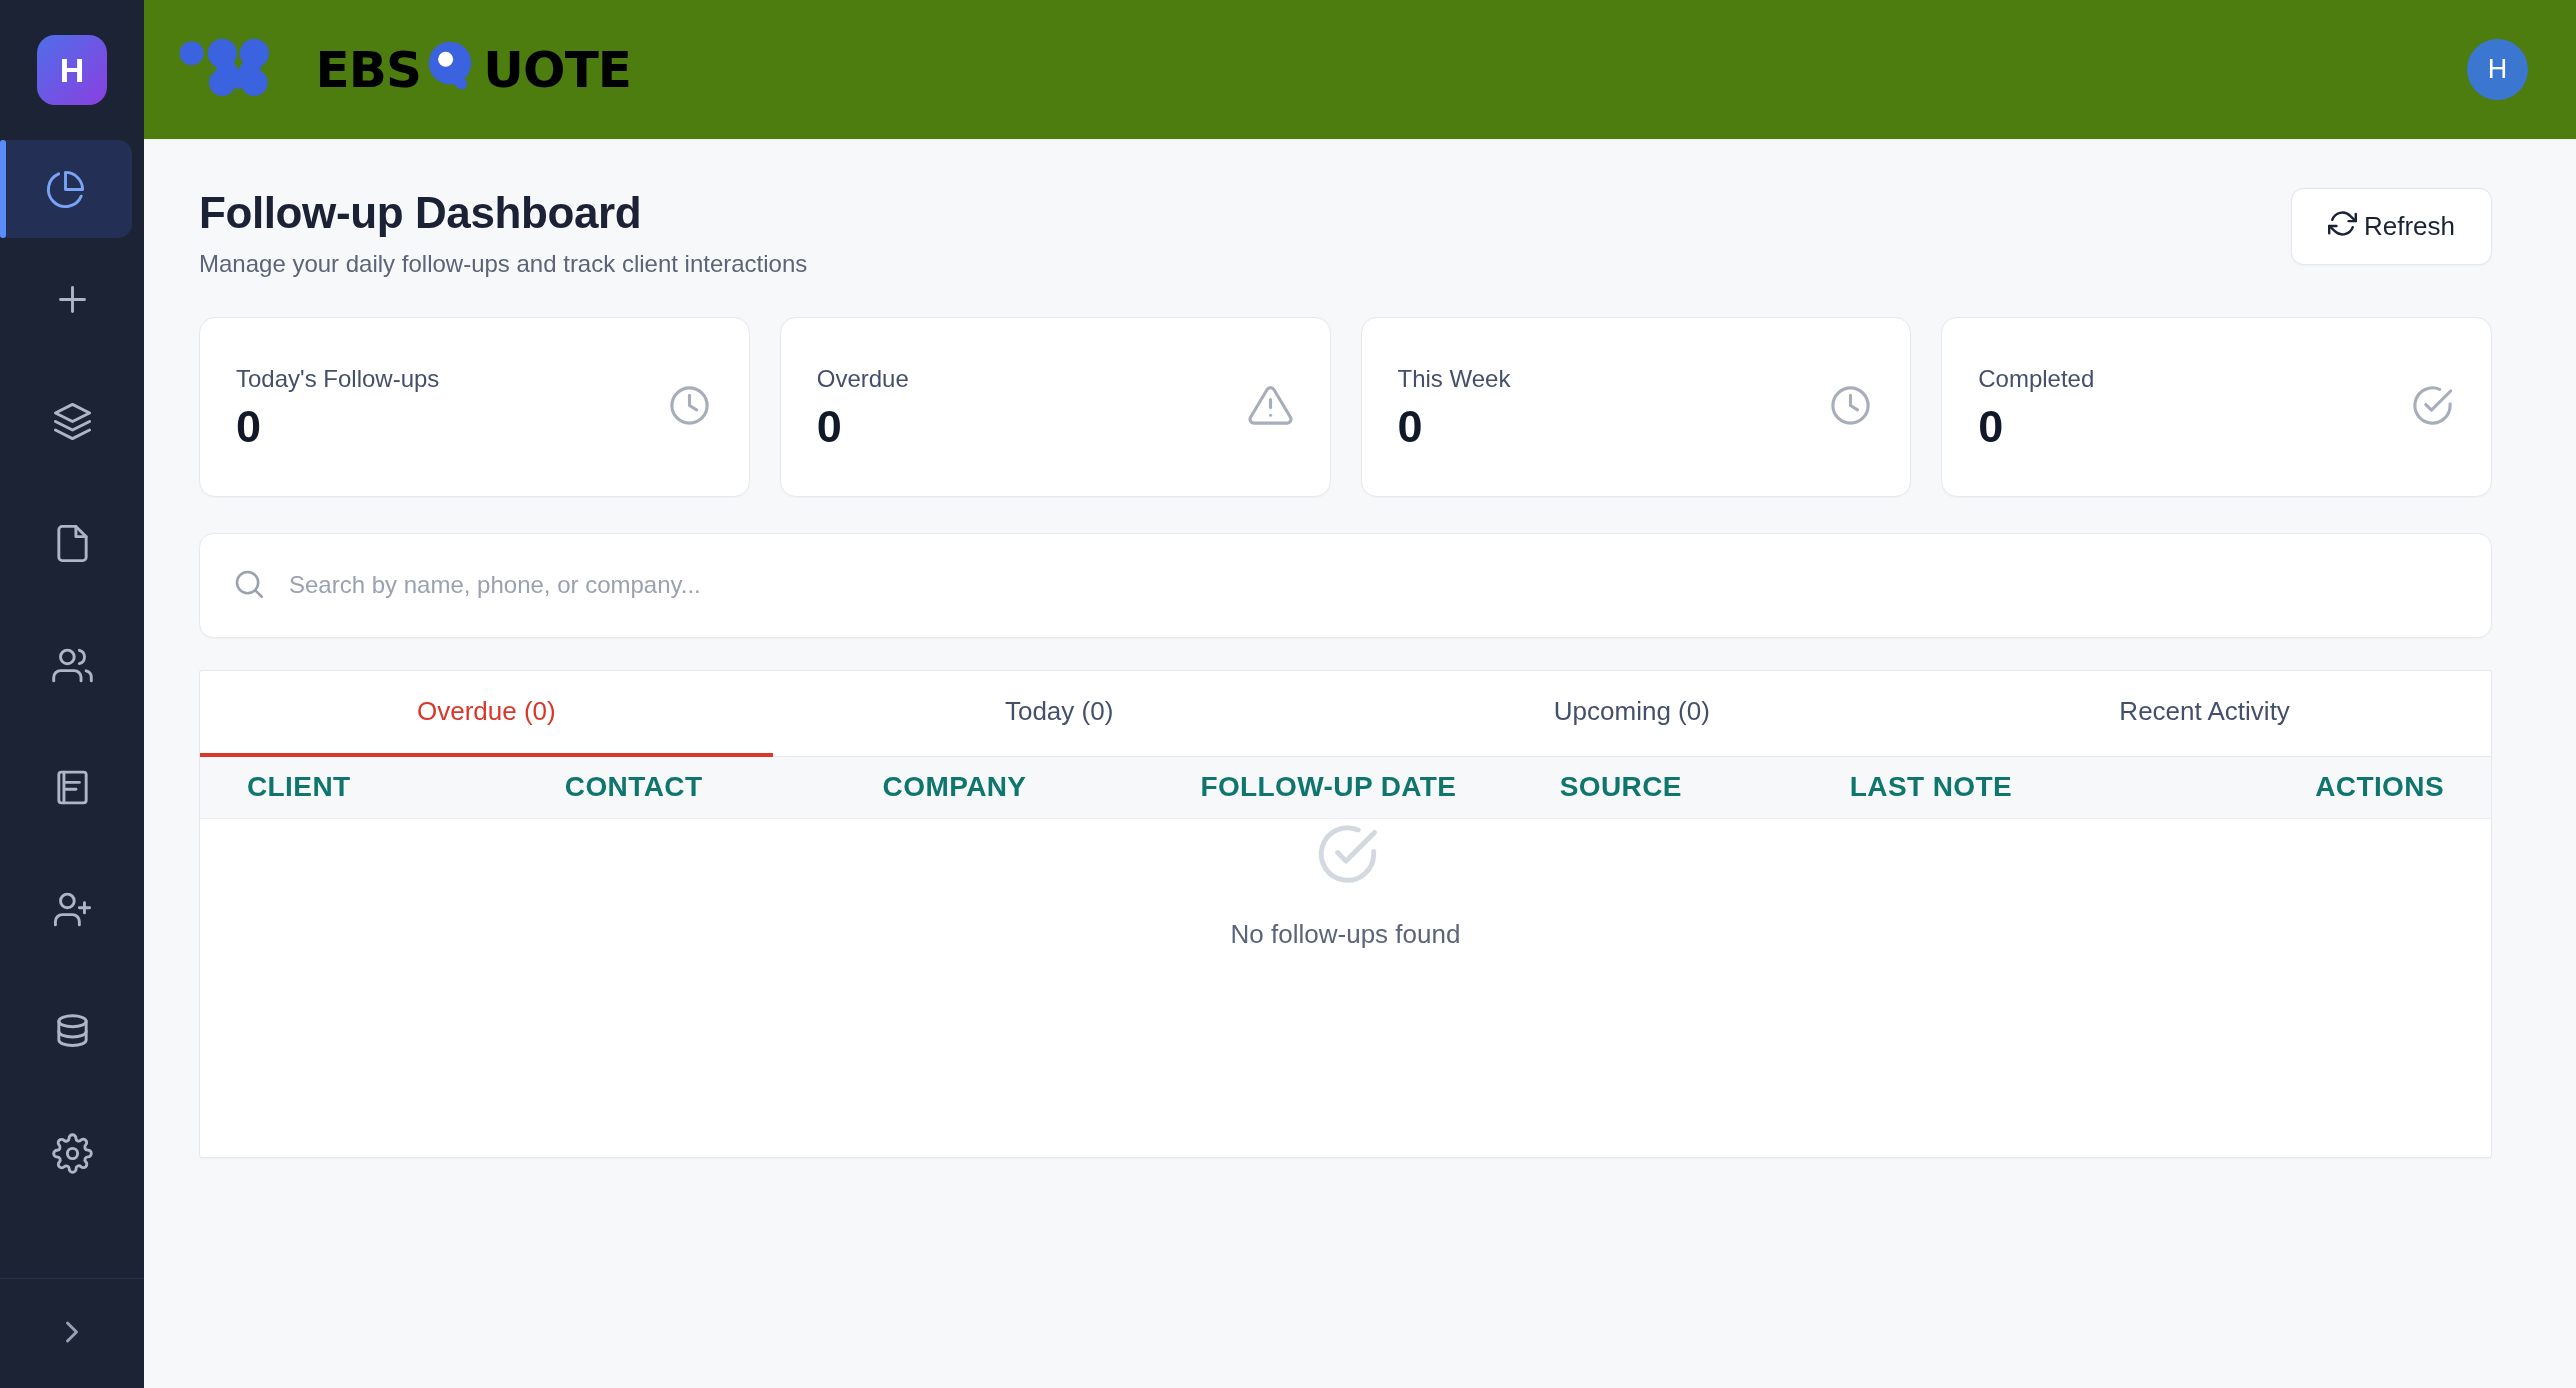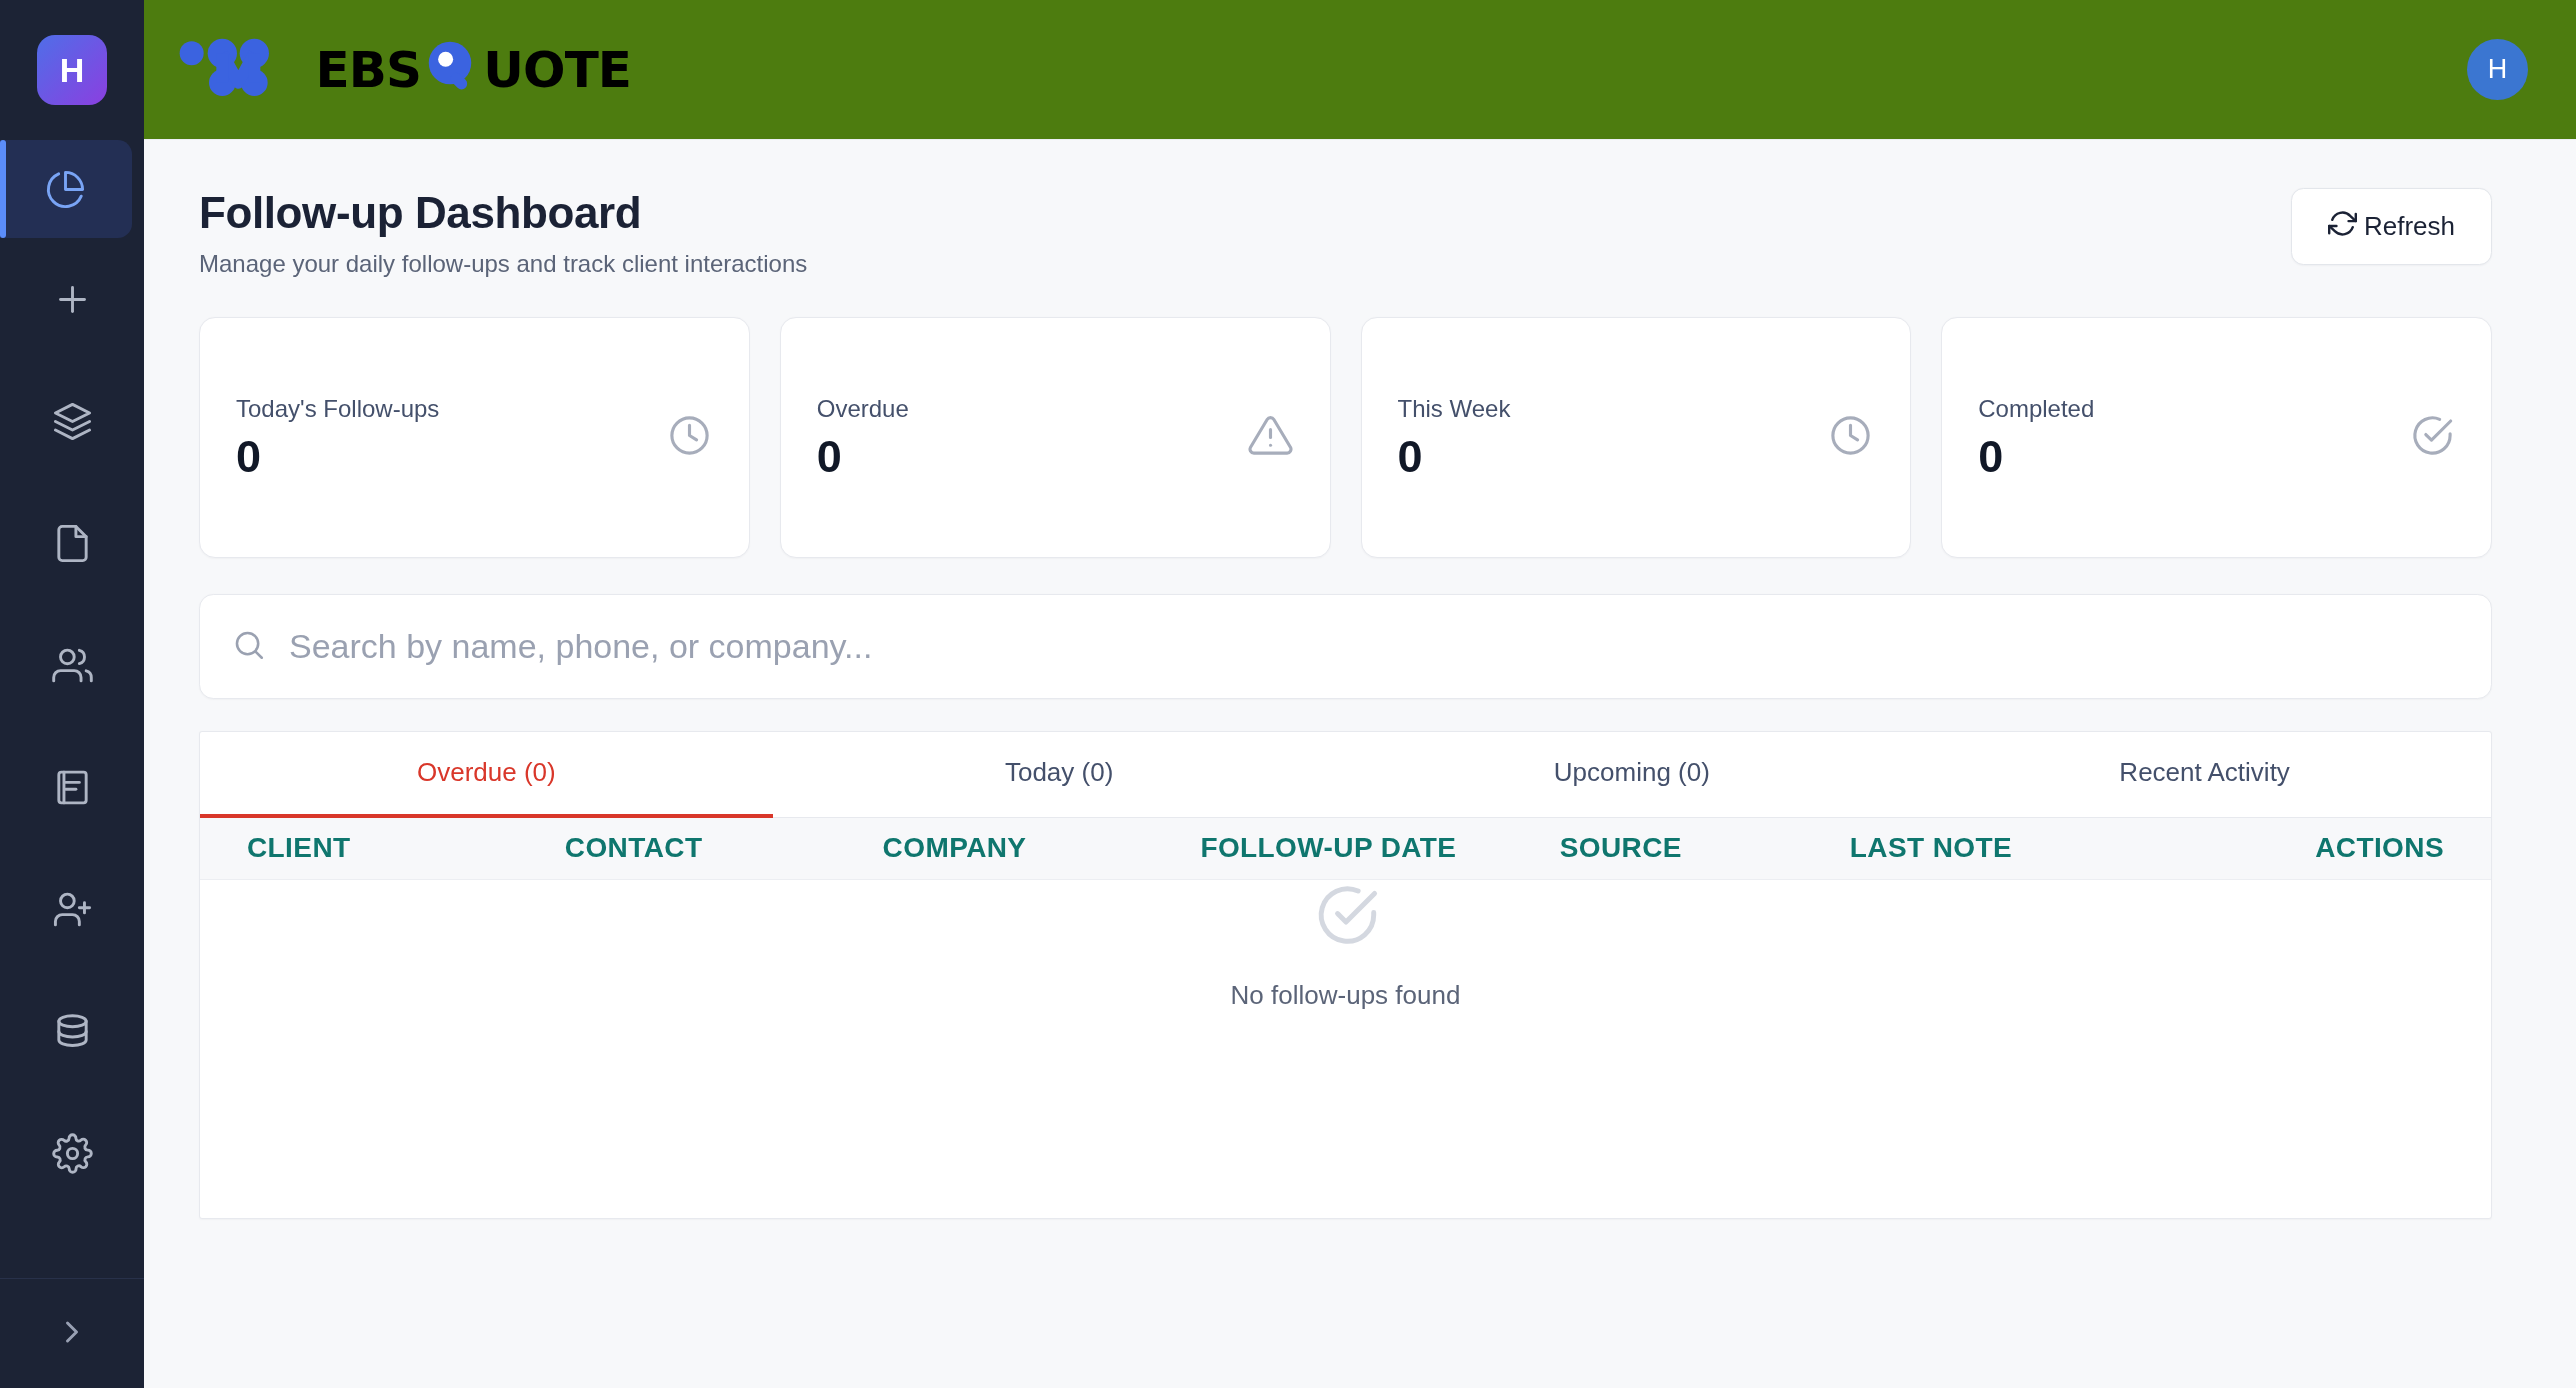--- a/index.html
+++ b/index.html
@@ -109,42 +109,42 @@
     white-space:nowrap;
   }
 
   
   .stats{
     display:grid;grid-template-columns:repeat(4,1fr);
     gap:30px;margin-top:39px;
   }
   .stat{
     background:#fff;border:0.9px solid #e7e9ee;border-radius:16px;
-    height:241px;padding:32px 36px;
+    height:180px;padding:32px 36px;
     display:flex;align-items:center;justify-content:space-between;
     box-shadow:0 0.9px 1.8px rgba(16,24,40,.03);
   }
   .stat-l{display:flex;flex-direction:column;gap:10.7px;}
   .stat-label{font-size:24px;color:#44506b;}
   .stat-value{font-size:45px;font-weight:bold;color:#111827;line-height:1;}
   .stat-icon{color:#a7adbb;flex:0 0 auto;}
 
   
   .search{
     margin-top:36px;
     background:#fff;border:0.9px solid #e7e9ee;border-radius:14.3px;
     height:105px;
     display:flex;align-items:center;gap:23px;
     padding:0 32px;
     box-shadow:0 0.9px 1.8px rgba(16,24,40,.03);
   }
   .search-icon{color:#9aa1b1;flex:0 0 auto;}
   .search input{
     flex:1 1 auto;border:none;outline:none;background:transparent;
-    font-size:34px;color:#1b2235;font-family:"Liberation Sans", sans-serif;
+    font-size:24px;color:#1b2235;font-family:"Liberation Sans", sans-serif;
   }
   .search input::placeholder{color:#9aa1b1;}
 
   
   .panel{
     margin-top:32px;
     background:#fff;border:0.9px solid #e7e9ee;border-radius:3px;
     overflow:hidden;
     box-shadow:0 0.9px 1.8px rgba(16,24,40,.03);
   }

